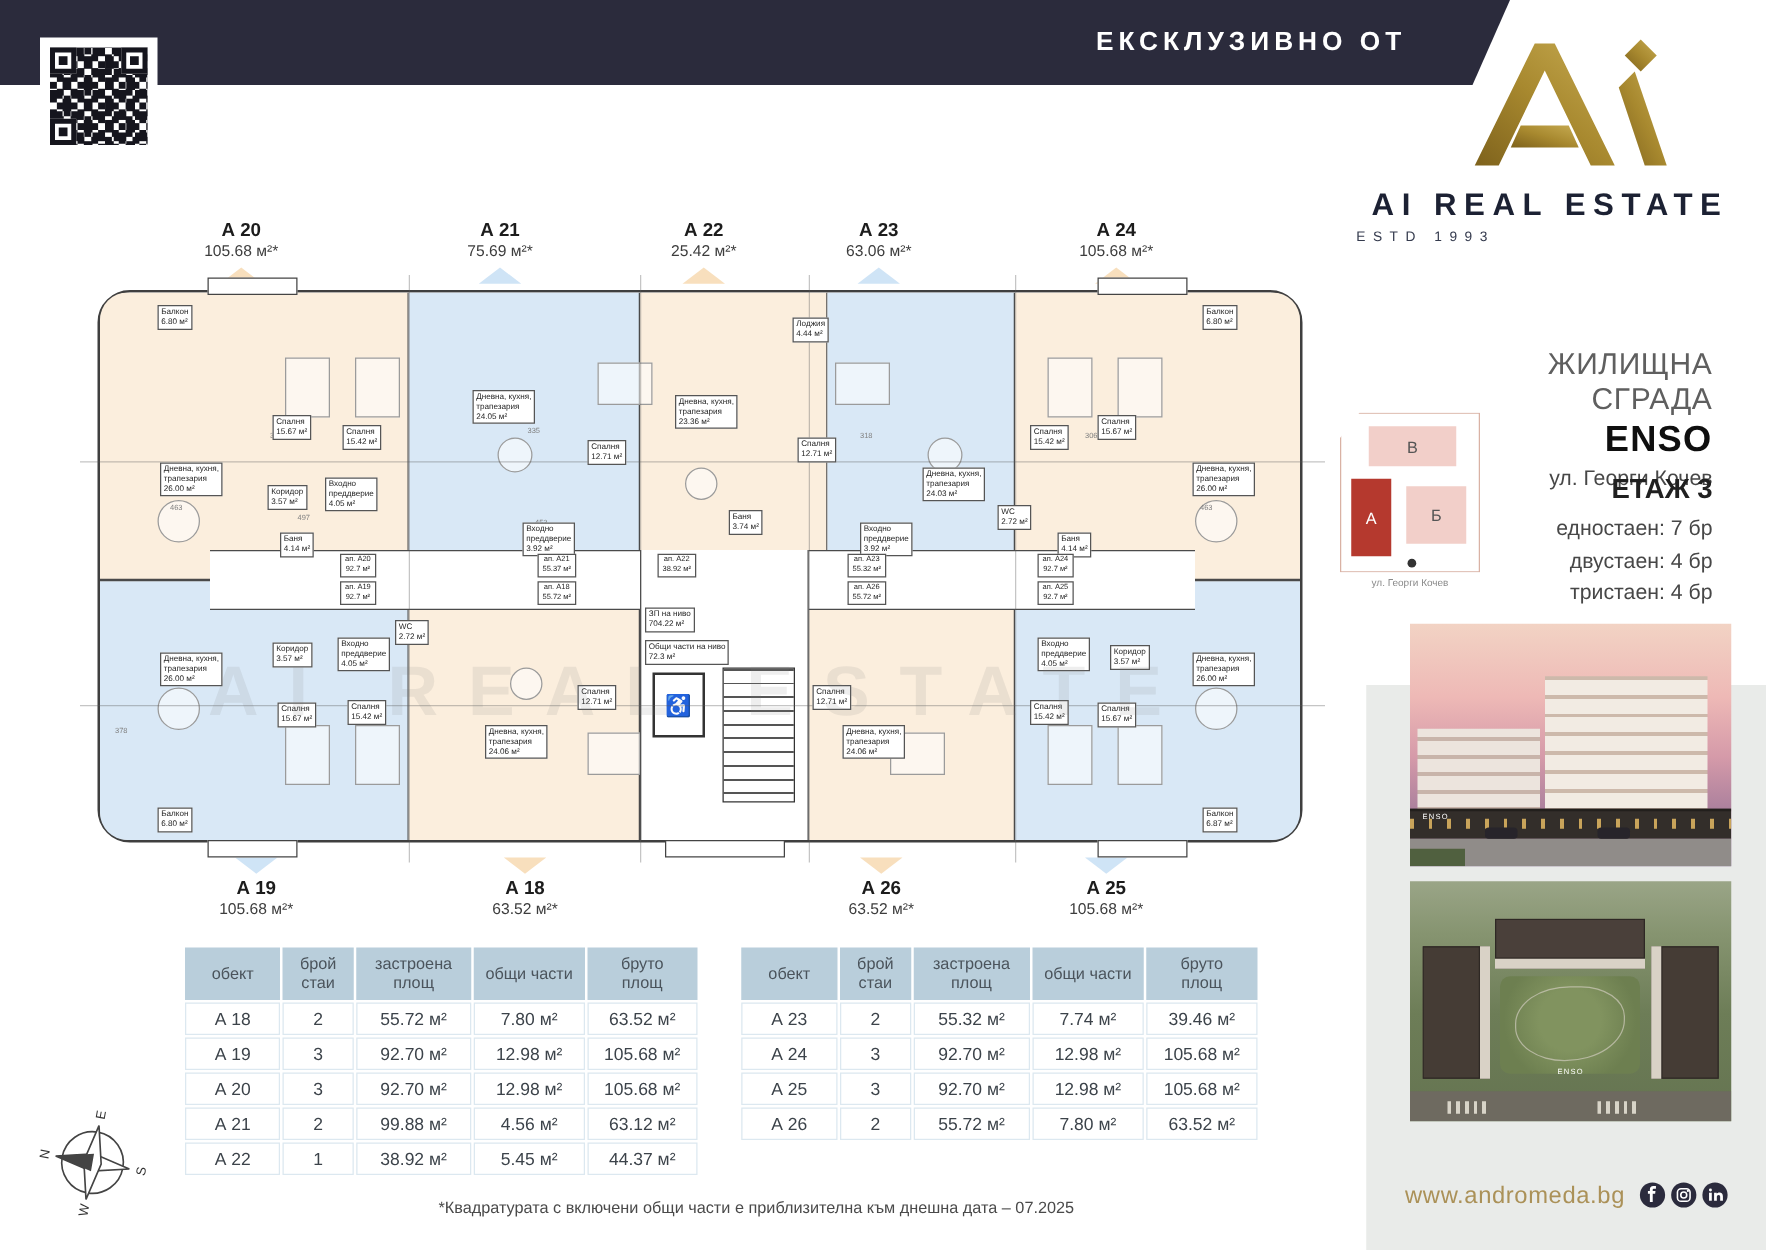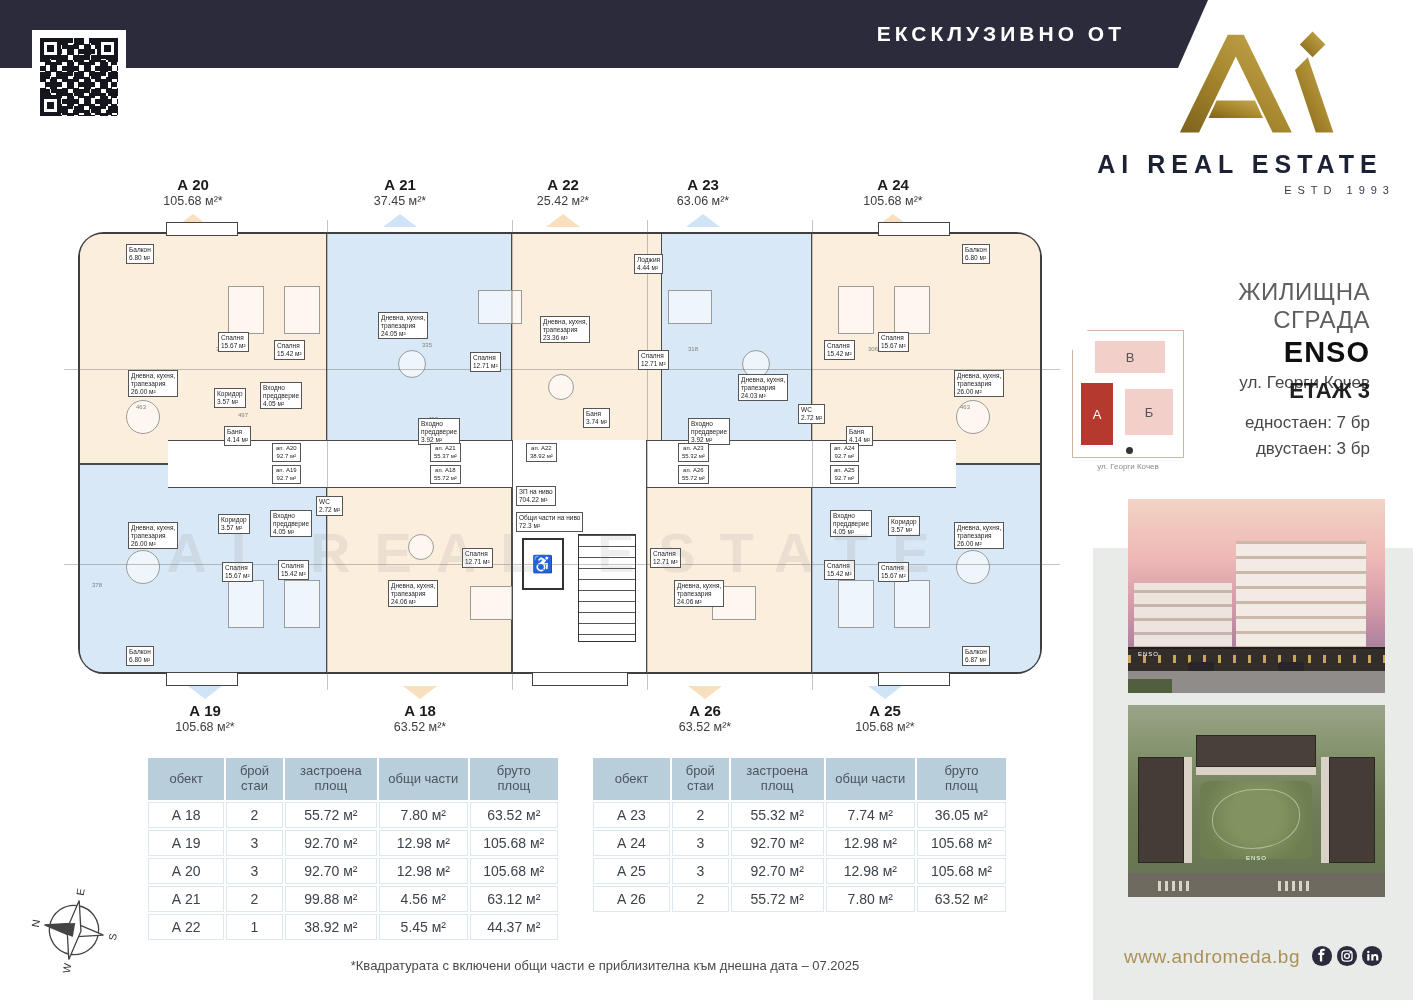--- a/index.html
+++ b/index.html
@@ -19,21 +19,21 @@
           conic-gradient(from 90deg at 60% 40%, #15151d 25%, transparent 0 50%, #15151d 0 75%, transparent 0);
         background-size:11px 11px, 17px 17px; }
   .fp { position:absolute; width:21px; height:21px; border:4px solid #15151d; background:#fff; }
   .fp::after { content:""; position:absolute; inset:3px; background:#15151d; }
   .fp.tl{left:0;top:0}.fp.tr{right:0;top:0}.fp.bl{left:0;bottom:0}
 
   
   .logo-mark { position:absolute; left:1175px; top:18px; }
   .logo-brand { position:absolute; left:1085px; top:150px; width:310px; text-align:center;
                 font-size:25px; font-weight:800; letter-spacing:6px; color:#1c2133; }
-  .logo-estd { position:absolute; left:1085px; top:184px; width:310px; text-align:right;
+  .logo-estd { position:absolute; left:1085px; top:184px; width:310px; text-align:left;
                font-size:11px; letter-spacing:6px; color:#343a4d; }
 
   
   .right-gray { position:absolute; left:1093px; top:548px; width:320px; height:452px; background:#e9ebe9; }
   .proj-head { position:absolute; left:1140px; top:278px; width:230px; text-align:right; }
   .proj-type { font-size:24px; color:#5f5f5f; letter-spacing:.5px; }
   .proj-name { font-size:29px; font-weight:800; color:#0f0f0f; letter-spacing:1px; margin-top:2px; }
   .proj-addr { font-size:17px; color:#474747; margin-top:4px; }
   .proj-floor-block { position:absolute; left:1140px; top:378px; width:230px; text-align:right; }
   .proj-floor { font-size:22px; font-weight:700; color:#202020; margin-bottom:6px; }
@@ -177,39 +177,40 @@
 <div class="right-gray"></div>
 <div class="proj-head">
   <div class="proj-type">ЖИЛИЩНА СГРАДА</div>
   <div class="proj-name">ENSO</div>
   <div class="proj-addr">ул. Георги Кочев</div>
 </div>
 <div class="proj-floor-block">
   <div class="proj-floor">ЕТАЖ 3</div>
   <div class="proj-mix">
     <div>едностаен: 7 бр</div>
-    <div>двустаен: 3 бр</div>
+    <div>двустаен: 4 бр</div>
+    <div>тристаен: 4 бр</div>
   </div>
 </div>
 
 <div class="siteplan">
   <div class="sp-block sp-v">В</div>
   <div class="sp-block sp-a">А</div>
   <div class="sp-block sp-b">Б</div>
   <div class="sp-dot"></div>
 </div>
 <div class="sp-caption">ул. Георги Кочев</div>
 
 <div class="apt-label" style="left:193px;top:176px">
     <div class="apt-id">А 20</div>
     <div class="apt-area">105.68 м²*</div>
   </div>
 <div class="apt-label" style="left:400px;top:176px">
     <div class="apt-id">А 21</div>
-    <div class="apt-area">37.45 м²*</div>
+    <div class="apt-area">75.69 м²*</div>
   </div>
 <div class="apt-label" style="left:563px;top:176px">
     <div class="apt-id">А 22</div>
     <div class="apt-area">25.42 м²*</div>
   </div>
 <div class="apt-label" style="left:703px;top:176px">
     <div class="apt-id">А 23</div>
     <div class="apt-area">63.06 м²*</div>
   </div>
 <div class="apt-label" style="left:893px;top:176px">
@@ -510,21 +511,21 @@
     <th>бруто
 площ</th>
   </tr>
     </thead>
   <tbody>
     <tr>
         <td>А 23</td>
         <td>2</td>
         <td>55.32 м²</td>
         <td>7.74 м²</td>
-        <td>36.05 м²</td>
+        <td>39.46 м²</td>
       </tr>
     <tr>
         <td>А 24</td>
         <td>3</td>
         <td>92.70 м²</td>
         <td>12.98 м²</td>
         <td>105.68 м²</td>
       </tr>
     <tr>
         <td>А 25</td>

